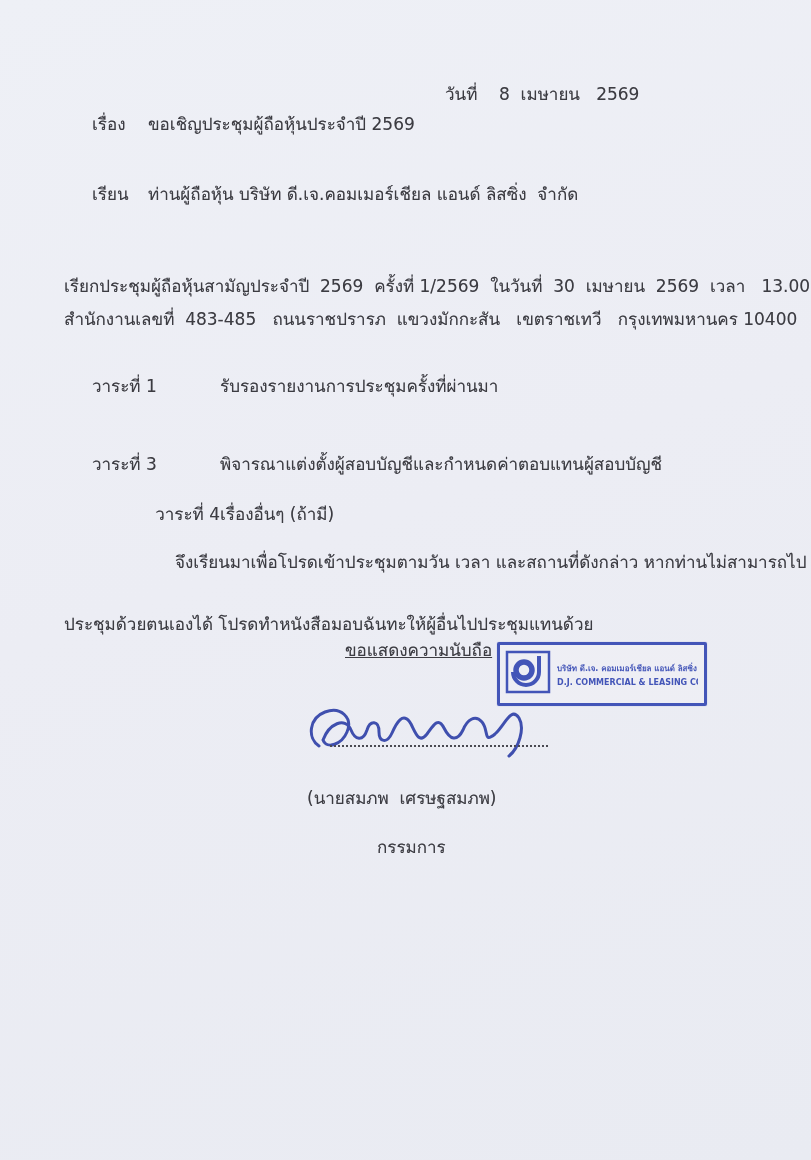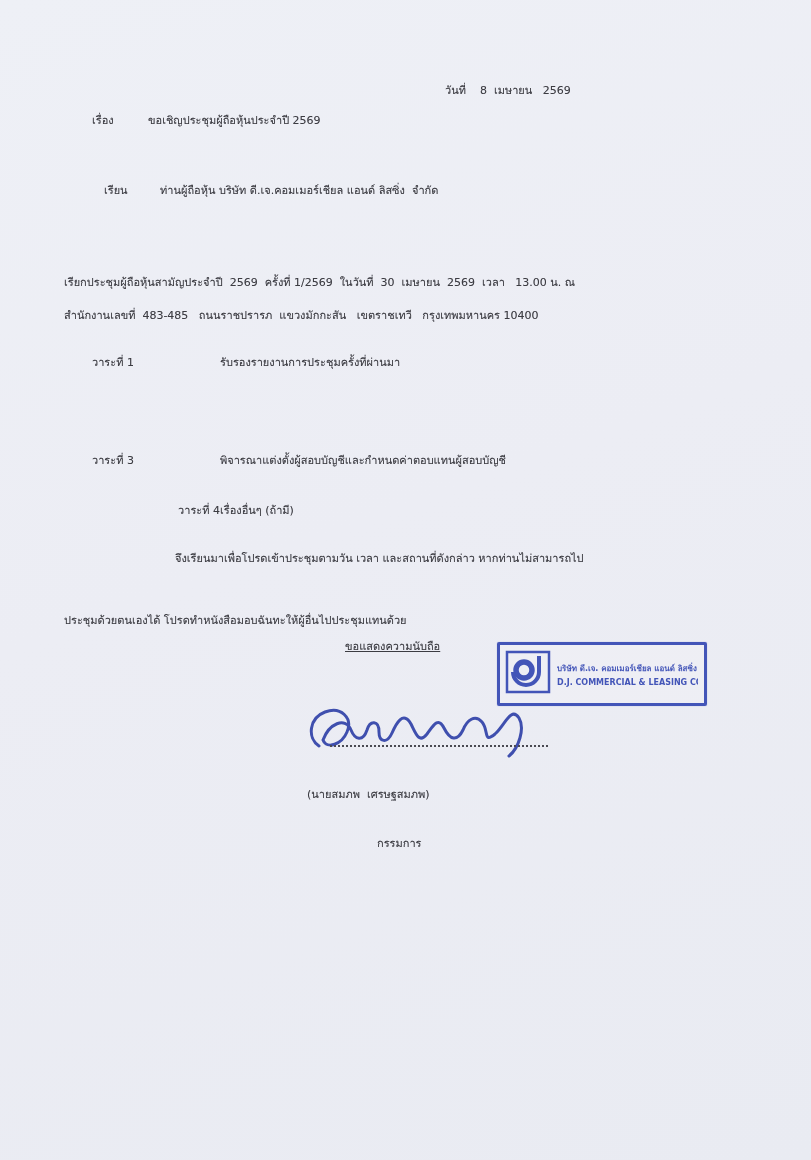--- a/index.html
+++ b/index.html
@@ -11,21 +11,21 @@
   .page {
     position: relative;
     width: 811px;
     height: 1160px;
     background: linear-gradient(160deg, #eef0f6 0%, #ecedf4 45%, #e9ebf2 100%);
     overflow: hidden;
     color: #3c3c42;
   }
   .txt {
     position: absolute;
-    font-size: 11px;
+    font-size: 17px;
     line-height: 1.25;
     white-space: pre;
     color: #3c3c42;
     text-shadow: 0 0 0.6px rgba(70,70,80,0.35);
   }
   .row-label { width: 56px; display: inline-block; }
   .stamp {
     position: absolute;
     left: 497px; top: 642px;
     width: 210px; height: 64px;
@@ -70,26 +70,26 @@
 </style>
 </head>
 <body>
 
 <div class="page">
 
   <div class="txt" style="left:445px; top:84px;">วันที่    8  เมษายน   2569</div>
 
   <div class="txt" style="left:92px; top:114px;"><span class="row-label">เรื่อง</span><span>ขอเชิญประชุมผู้ถือหุ้นประจำปี 2569</span></div>
 
-  <div class="txt" style="left:92px; top:184px;margin-left:12px;"><span class="row-label">เรียน</span><span>ท่านผู้ถือหุ้น บริษัท ดี.เจ.คอมเมอร์เชียล แอนด์ ลิสซิ่ง  จำกัด</span></div>
+  <div class="txt" style="left:92px; top:184px;"><span class="row-label">เรียน</span><span>ท่านผู้ถือหุ้น บริษัท ดี.เจ.คอมเมอร์เชียล แอนด์ ลิสซิ่ง  จำกัด</span></div>
 
   <div class="txt" style="left:64px; top:276px;">เรียกประชุมผู้ถือหุ้นสามัญประจำปี  2569  ครั้งที่ 1/2569  ในวันที่  30  เมษายน  2569  เวลา   13.00 น. ณ</div>
   <div class="txt" style="left:64px; top:309px;">สำนักงานเลขที่  483-485   ถนนราชปรารภ  แขวงมักกะสัน   เขตราชเทวี   กรุงเทพมหานคร 10400</div>
 
-  <div class="txt" style="left:92px; top:356px;"><span style="display:inline-block;width:128px;">วาระที่ 1</span><span>รับรองรายงานการประชุมครั้งที่ผ่านมา</span></div>
+  <div class="txt" style="left:92px; top:356px;"><span style="display:inline-block;width:128px;margin-top:20px;">วาระที่ 1</span><span>รับรองรายงานการประชุมครั้งที่ผ่านมา</span></div>
 
 
   <div class="txt" style="left:92px; top:454px;"><span style="display:inline-block;width:128px;">วาระที่ 3</span><span>พิจารณาแต่งตั้งผู้สอบบัญชีและกำหนดค่าตอบแทนผู้สอบบัญชี</span></div>
 
   <div class="txt" style="left:92px; top:504px;text-align:right;"><span style="display:inline-block;width:128px;">วาระที่ 4</span><span>เรื่องอื่นๆ (ถ้ามี)</span></div>
 
   <div class="txt" style="left:175px; top:552px;">จึงเรียนมาเพื่อโปรดเข้าประชุมตามวัน เวลา และสถานที่ดังกล่าว หากท่านไม่สามารถไป</div>
   <div class="txt" style="left:64px; top:614px;">ประชุมด้วยตนเองได้ โปรดทำหนังสือมอบฉันทะให้ผู้อื่นไปประชุมแทนด้วย</div>
 
   <div class="txt" style="left:345px; top:640px;text-decoration:underline;">ขอแสดงความนับถือ</div>

